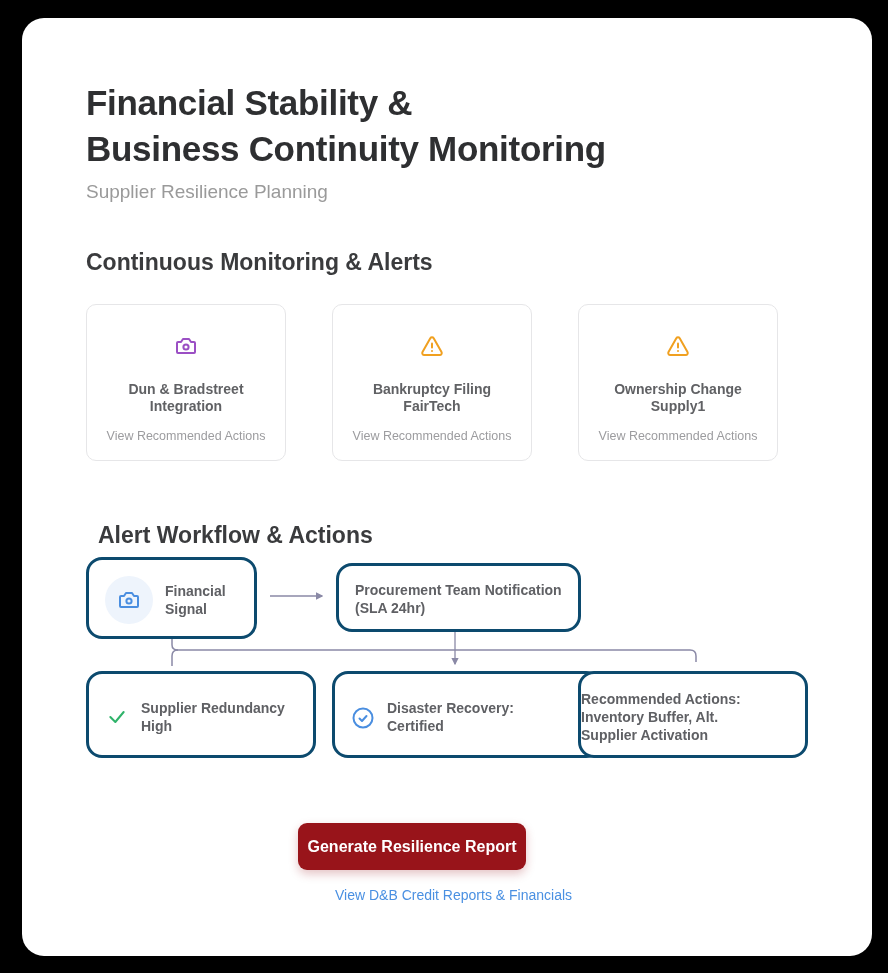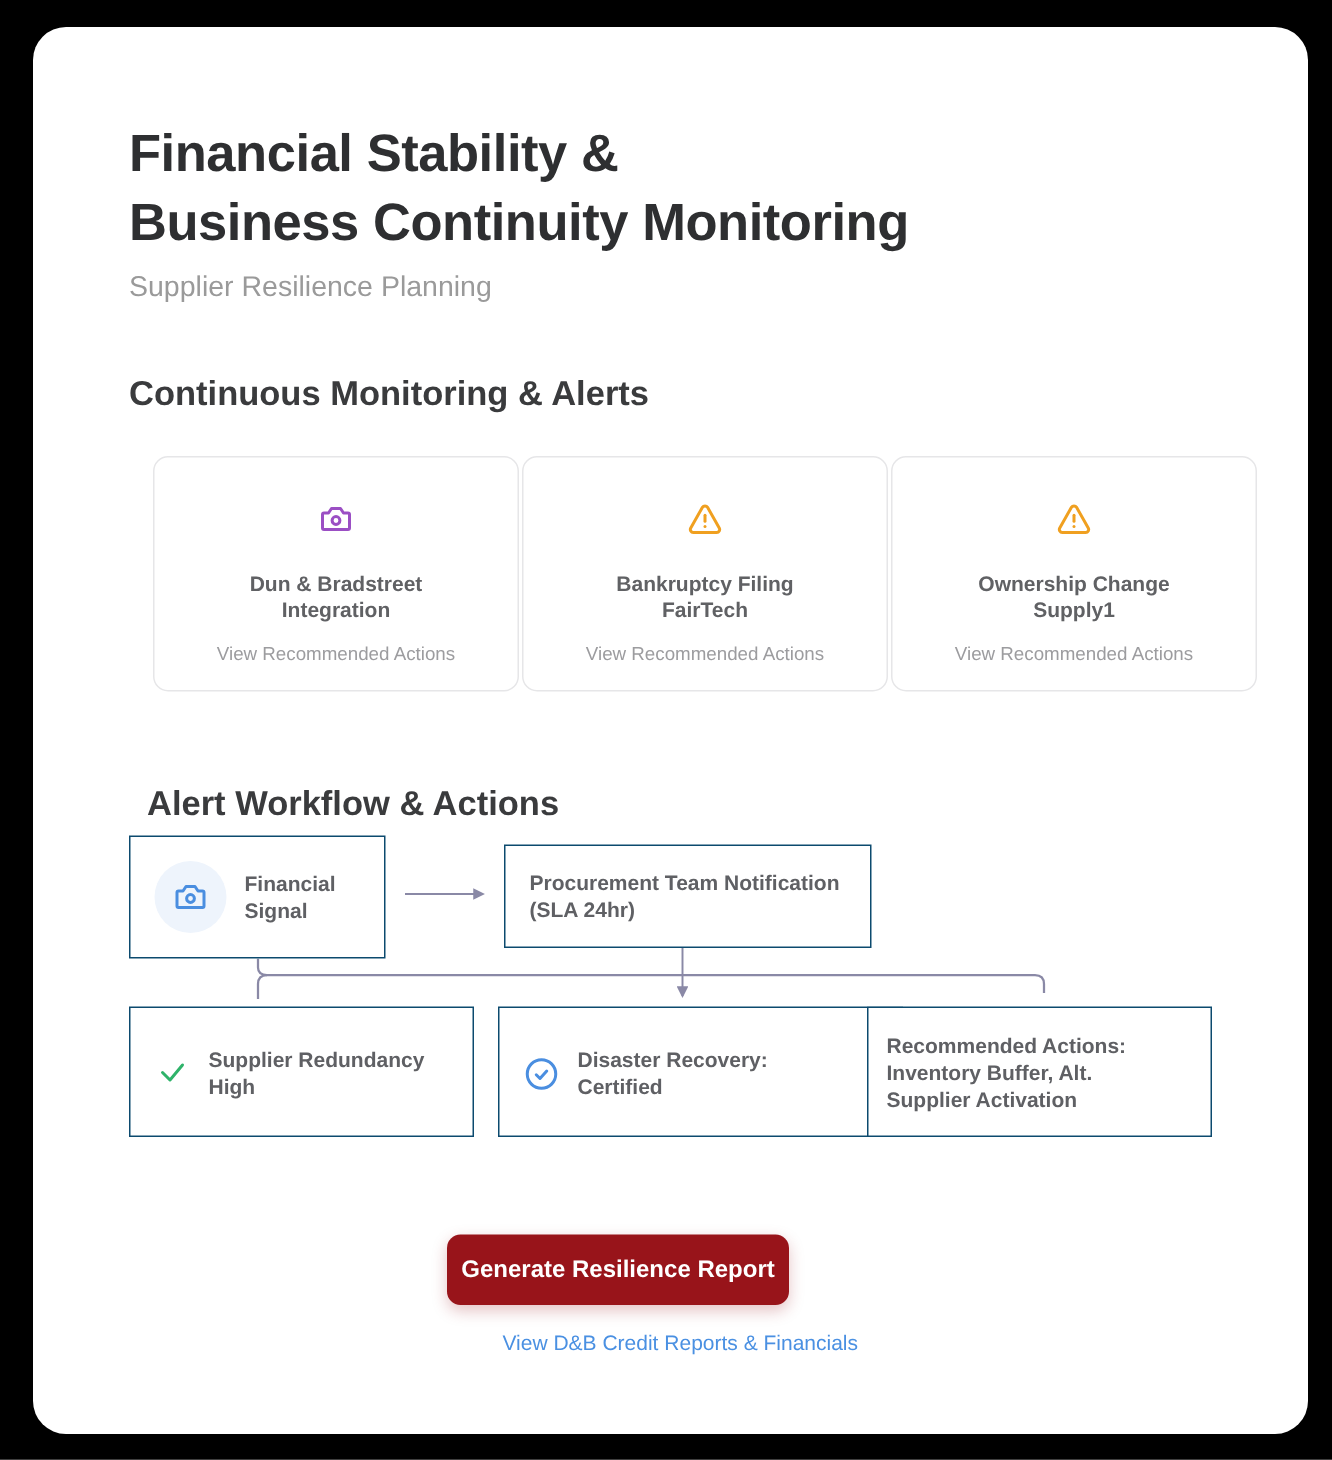--- a/index.html
+++ b/index.html
@@ -13,30 +13,29 @@
       position: absolute; left: 64px; top: 62px; width: 640px;
       font-size: 35px; font-weight: 700; line-height: 46px; color: #2e2f31; letter-spacing: -0.3px;
     }
     .subtitle {
       position: absolute; left: 64px; top: 163px; font-size: 19px; color: #9a9a9a;
     }
     .section-heading {
       position: absolute; left: 64px; font-size: 23px; font-weight: 700; color: #3a3b3d;
     }
     .alert-card {
-      position: absolute; top: 286px; width: 244px; height: 157px;
+      position: absolute; top: 286px; width: 200px; height: 157px;
       border: 1px solid #e6e6e8; border-radius: 10px; background: #fff;
       text-align: center;
-      margin-left: 16px;
     }
     .alert-card .icon { position: absolute; left: 0; right: 0; top: 29px; height: 24px; display: flex; justify-content: center; }
     .alert-card .card-title { position: absolute; left: 0; right: 0; top: 76px; font-size: 14px; font-weight: 700; color: #606164; line-height: 17px; }
     .alert-card .card-link { position: absolute; left: 0; right: 0; top: 124px; font-size: 12.5px; color: #9c9c9f; }
     .flow-box {
-      position: absolute; border: 1px solid #0c4a6e; border-radius: 0; background: #fff;
+      position: absolute; border: 3px solid #0c4a6e; border-radius: 16px; background: #fff;
     }
     .flow-text { font-size: 14px; font-weight: 700; color: #5f6064; line-height: 18px; position: absolute; }
     .signal-circle {
       position: absolute; left: 16px; top: 16px; width: 48px; height: 48px; border-radius: 50%;
       background: #eef4fc; display: flex; align-items: center; justify-content: center;
     }
     .connectors { position: absolute; left: 0; top: 0; width: 850px; height: 938px; pointer-events: none; }
     .primary-btn {
       position: absolute; left: 276px; top: 805px; width: 228px; height: 47px;
       background: #98141a; border-radius: 9px; border: none; color: #fff;
@@ -150,20 +149,20 @@
     <svg style="position:absolute; left:16px; top:32px;" width="24" height="24" viewBox="0 0 24 24" fill="none" stroke="#4a8ee0" stroke-width="2" stroke-linecap="round" stroke-linejoin="round">
       <circle cx="12" cy="12" r="9.5"></circle>
       <polyline points="8.5,12.5 11,15 15.5,10"></polyline>
     </svg>
     <div class="flow-text" style="left:52px; top:25px;">
       <span>Disaster Recovery:</span><br><span>Certified</span>
     </div>
   </div>
 
   <div class="flow-box" style="left:556px; top:653px; width:230px; height:87px;">
-    <div class="flow-text" style="left:12px; top:16px;">
+    <div class="flow-text" style="left:0; top:16px;">
       <span>Recommended Actions:</span><br><span>Inventory Buffer, Alt.</span><br><span>Supplier Activation</span>
     </div>
   </div>
 
   <button class="primary-btn">Generate Resilience Report</button>
   <div class="secondary-link">View D&amp;B Credit Reports &amp; Financials</div>
 </div>
 
 </body></html>

